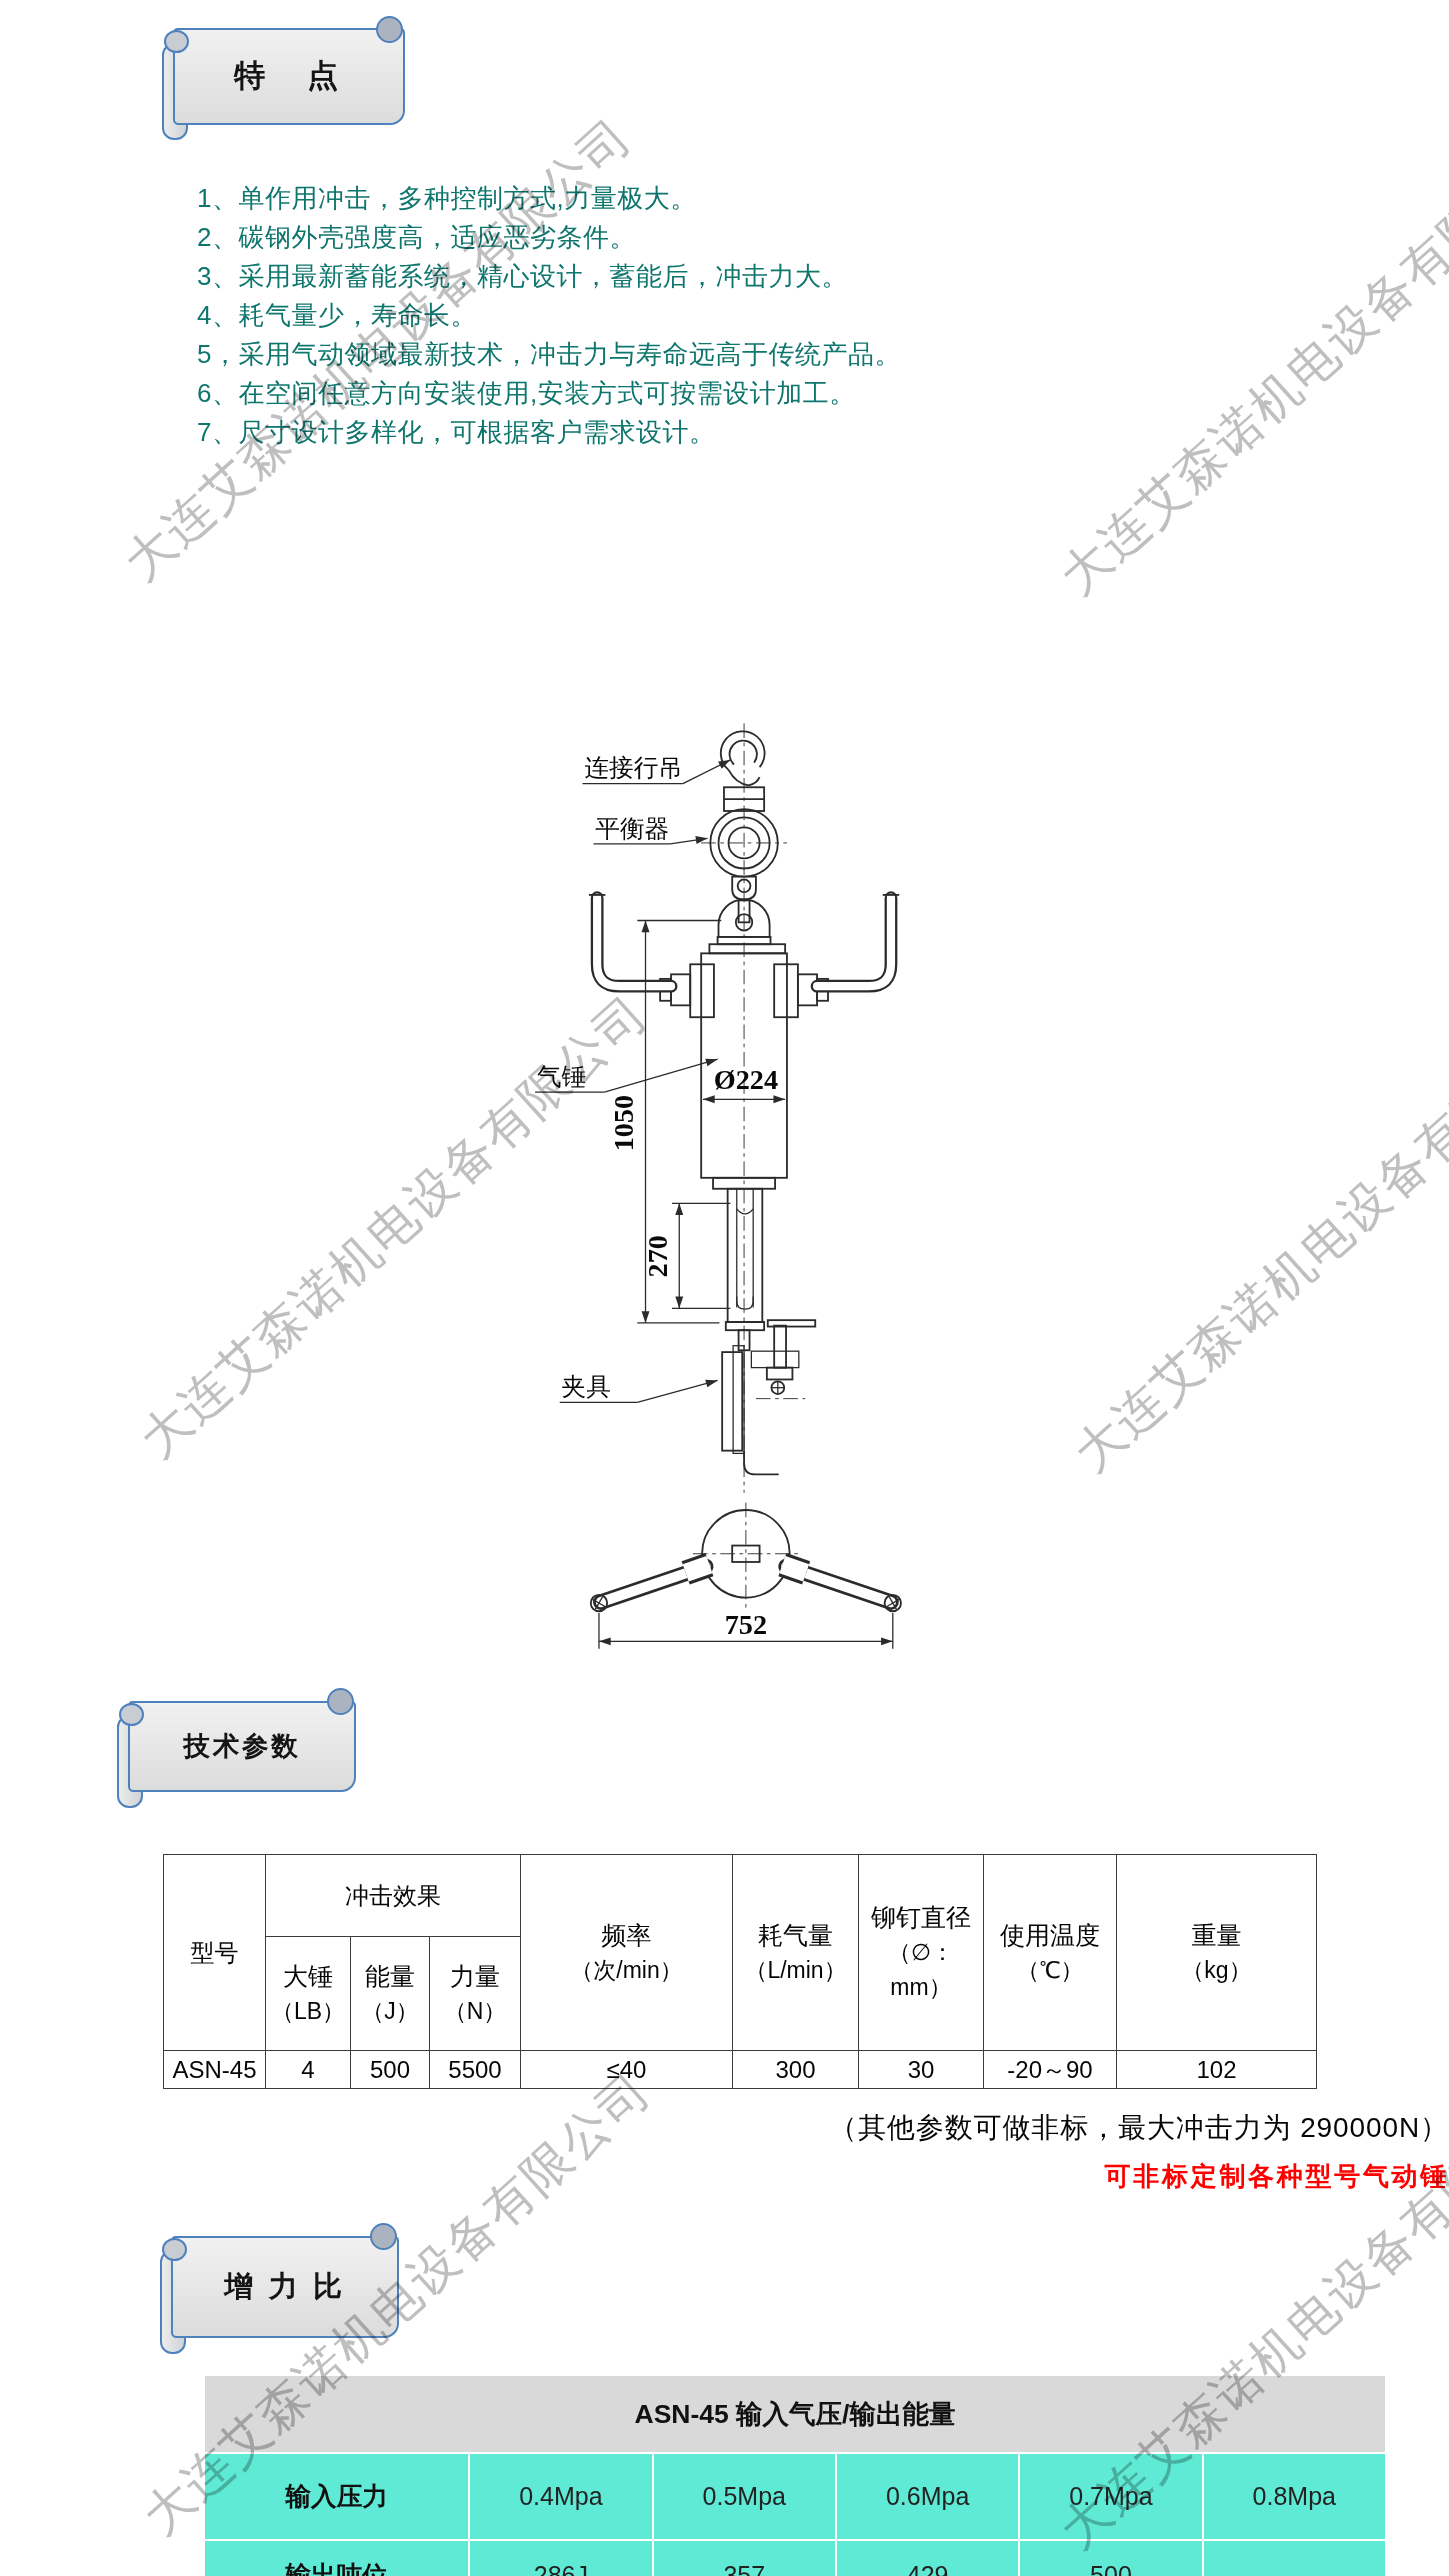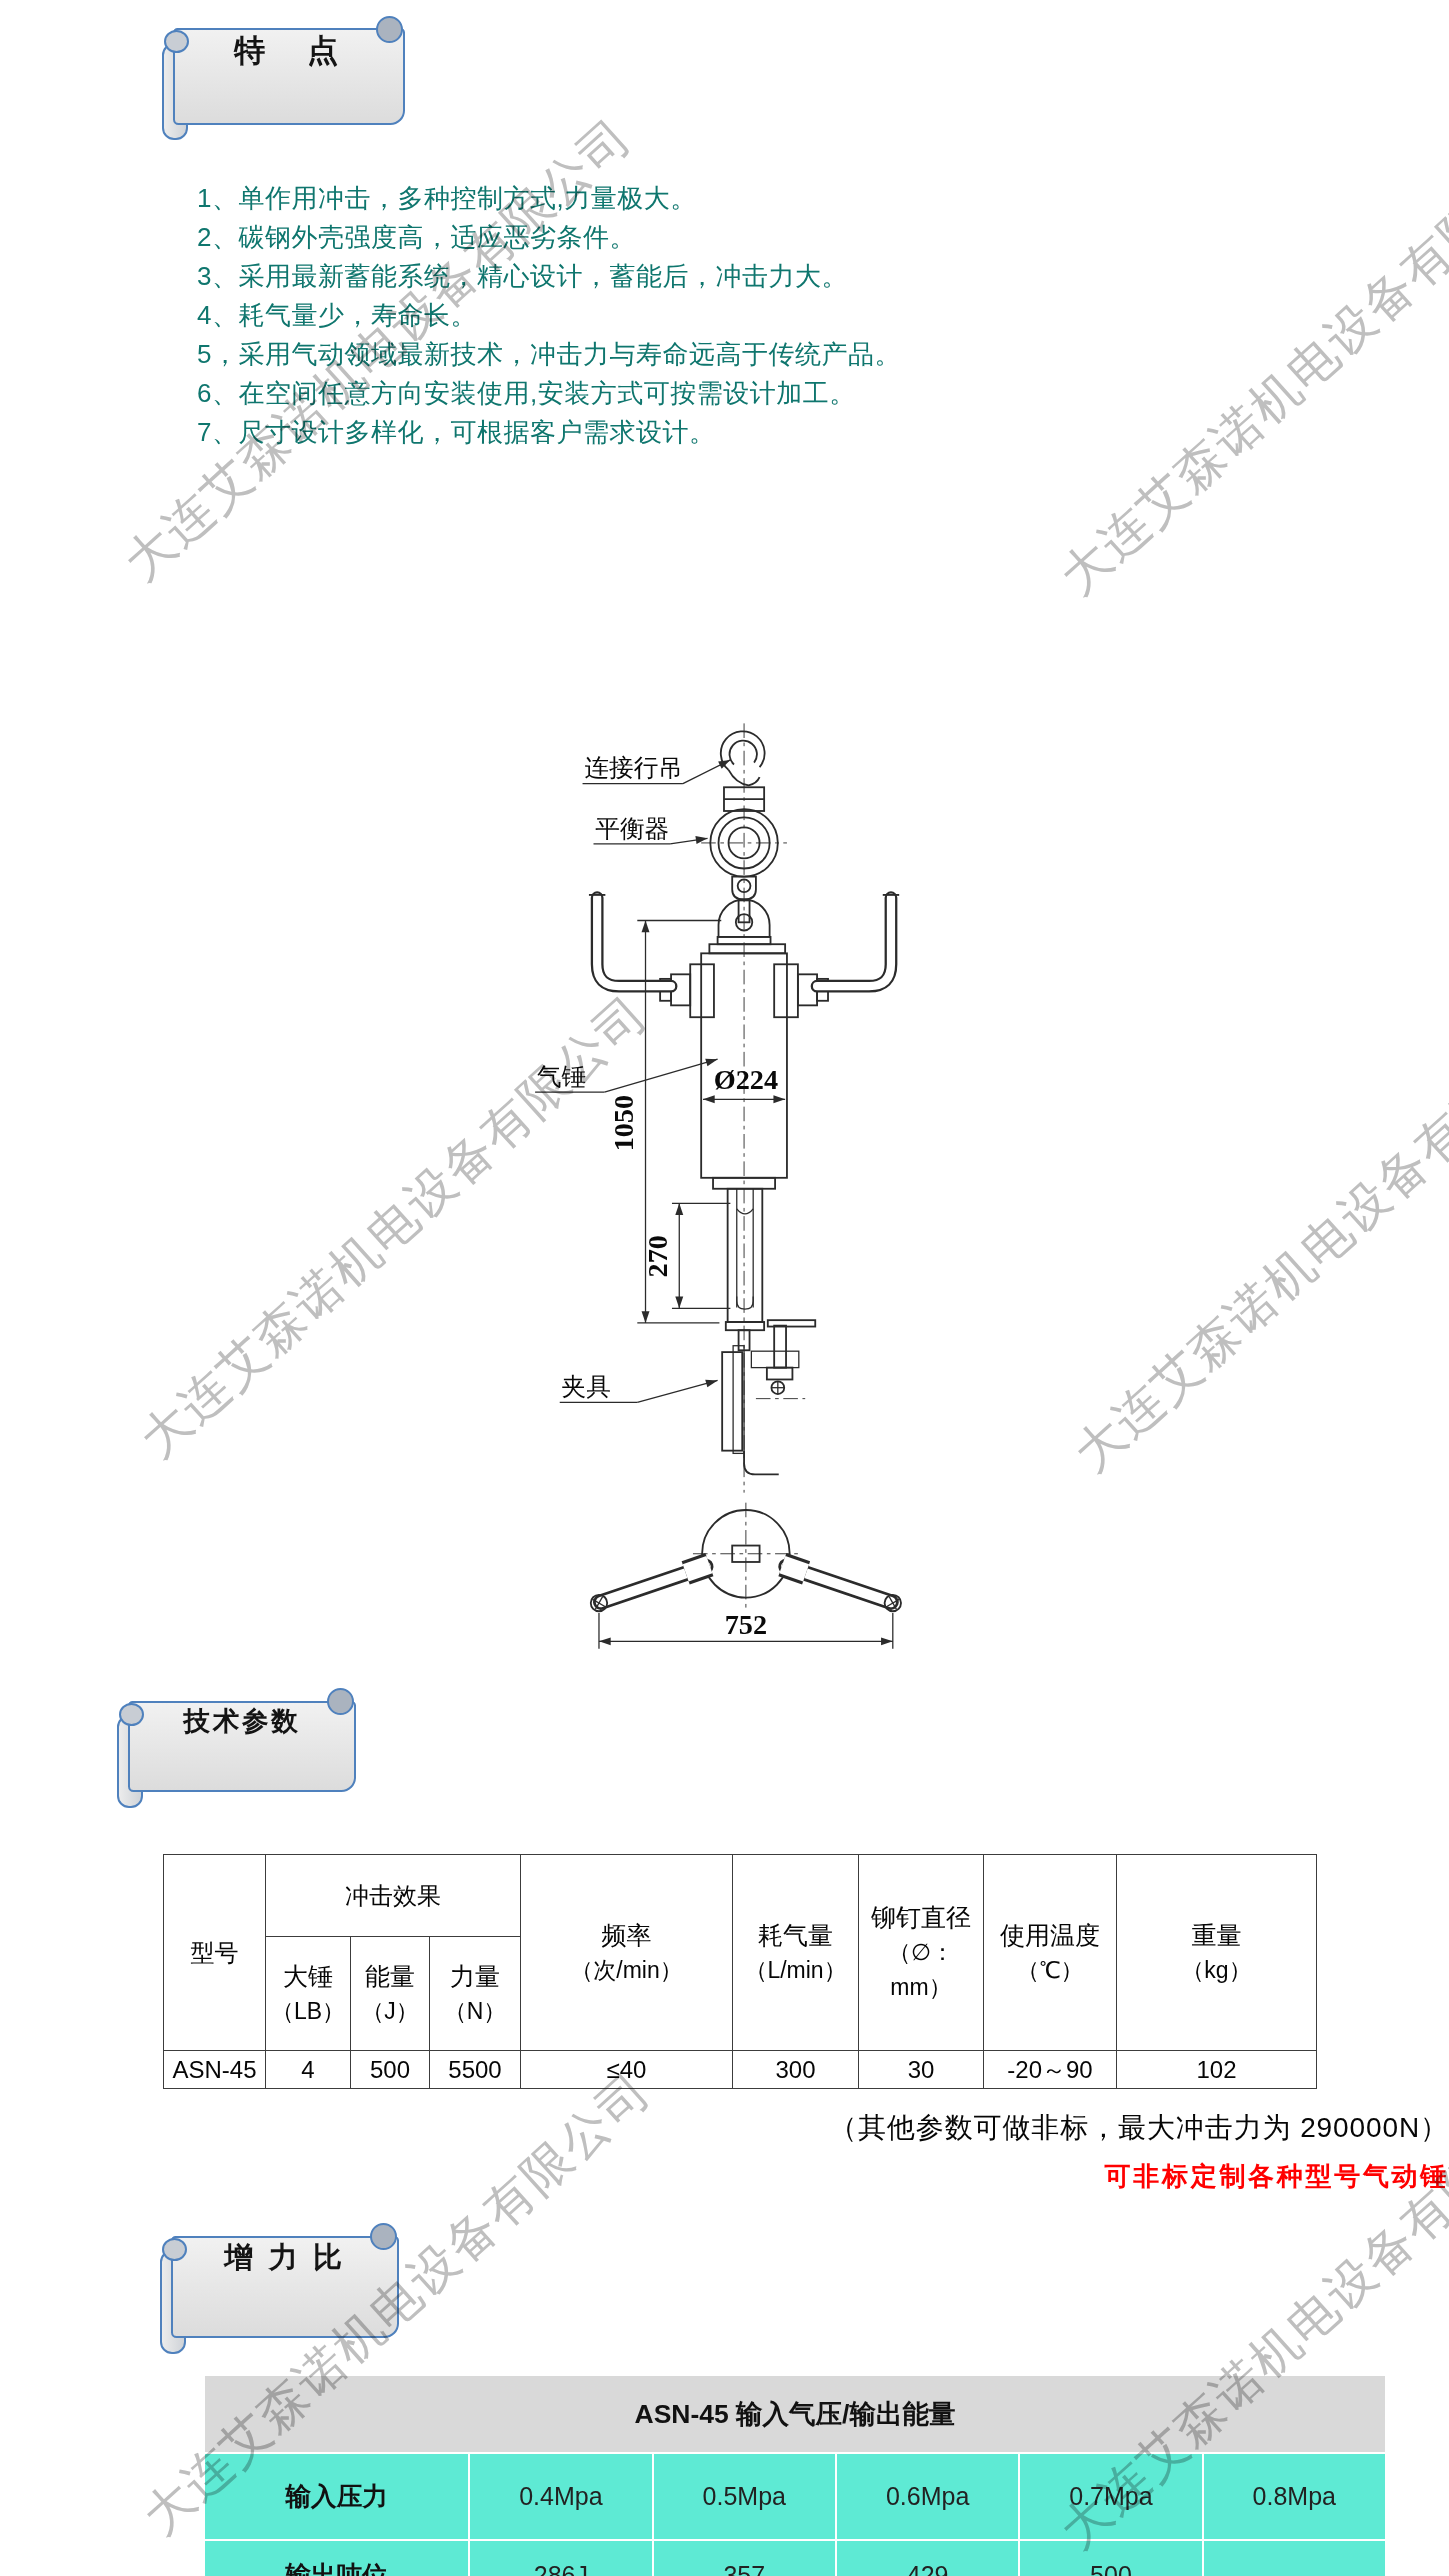--- a/index.html
+++ b/index.html
@@ -13,21 +13,21 @@
     font-size:49px;color:#bfbfbf;letter-spacing:1.8px;
     transform:rotate(-42deg);transform-origin:25px 25px;
     mix-blend-mode:multiply;pointer-events:none;z-index:9;
   }
   
   .scroll-banner{position:absolute;z-index:2;}
   .sb-face{
     position:absolute;left:11px;right:0;top:12.8px;bottom:0;
     background:linear-gradient(180deg,#f1f1f1,#dcdcdc);
     border:2.7px solid #4f81bd;border-radius:4.6px 4.6px 14.6px 5.5px;
-    display:flex;justify-content:center;
+    display:flex;align-items:center;justify-content:center;
   }
   .sb-roll{
     position:absolute;left:0;top:27px;width:22px;bottom:-15.5px;
     background:linear-gradient(90deg,#ececec,#cfd3d8);
     border:2.7px solid #4f81bd;border-radius:12px;
   }
   .sb-curl-tl{
     position:absolute;left:1.8px;top:14.6px;width:21px;height:19px;
     background:#c8cdd4;border:2.7px solid #4f81bd;border-radius:50%;
   }

